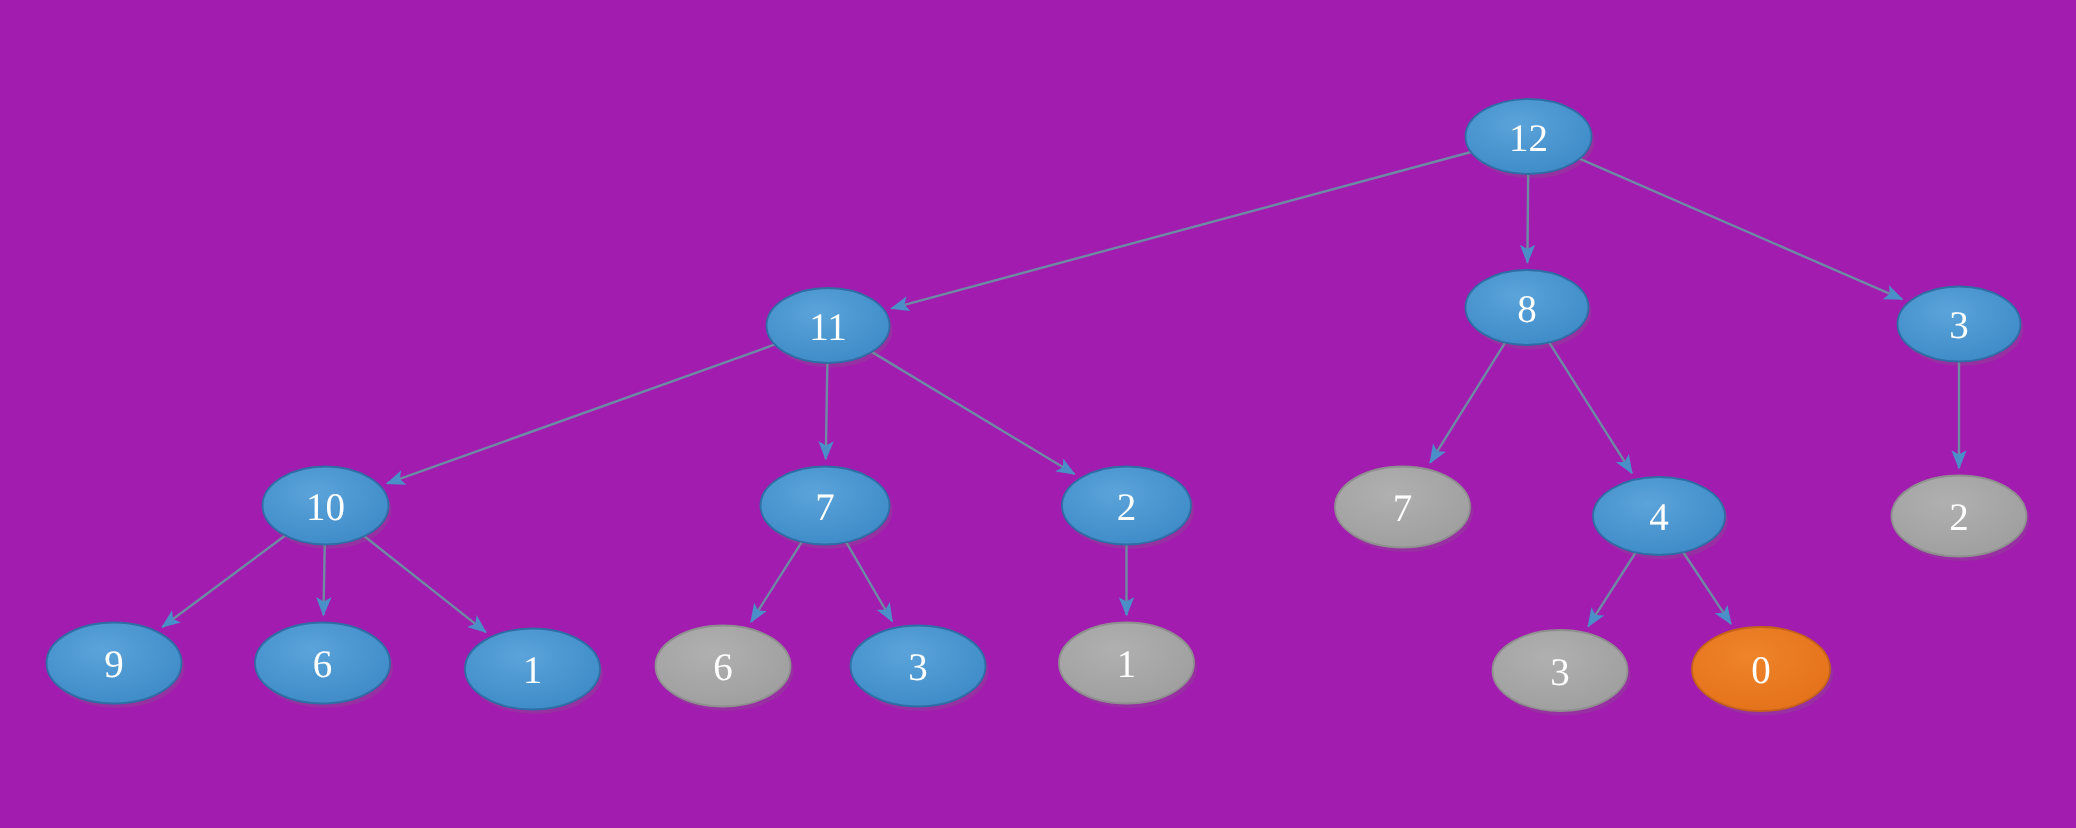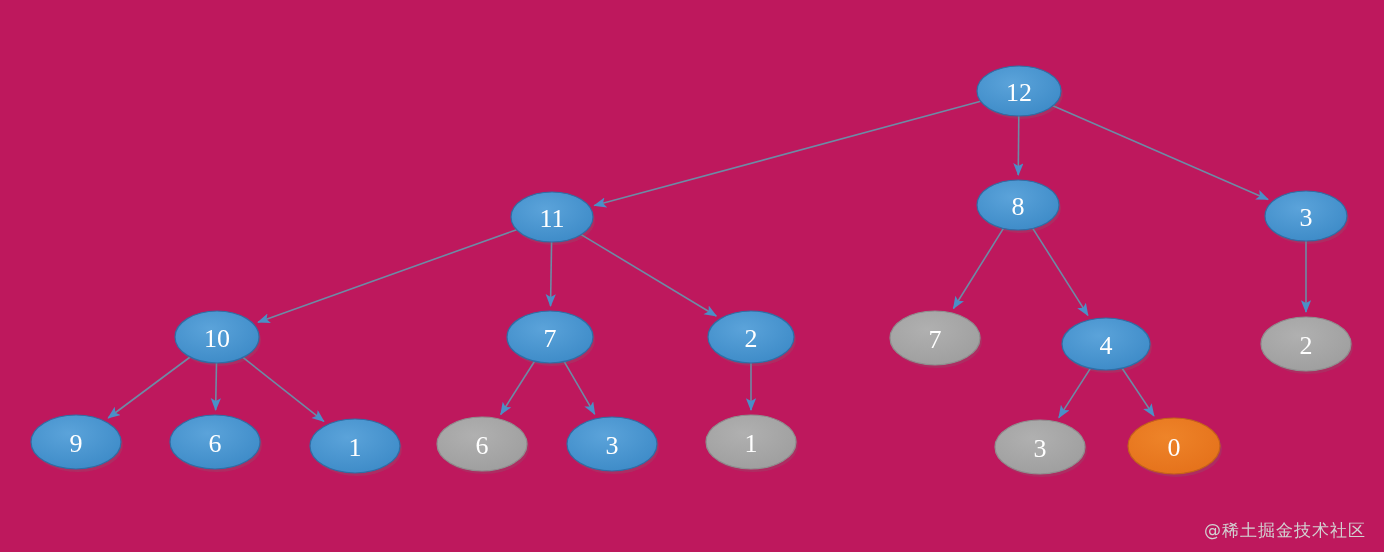--- a/index.html
+++ b/index.html
@@ -7,21 +7,21 @@
     padding: 0;
     background: #ffffff;
   }
   body {
     font-family: "Liberation Serif", serif;
   }
   #canvas {
     position: relative;
     width: 1384px;
     height: 552px;
-    background: #be185d;
+    background: #a21caf;
     overflow: hidden;
   }
   #tree-svg {
     position: absolute;
     left: 0;
     top: 0;
     width: 1384px;
     height: 552px;
     display: block;
   }
@@ -181,14 +181,13 @@
           <text x="1040" y="448" class="node-label" fill="#ffffff">3</text>
         </g>
         <g>
           <ellipse cx="1176" cy="449" rx="46" ry="28" fill="rgba(120,120,120,0.22)"></ellipse>
           <ellipse cx="1174" cy="446" rx="46" ry="28" fill="url(#orangeGrad)" stroke="#c4621a" class="node-ellipse"></ellipse>
           <text x="1174" y="447" class="node-label" fill="#ffffff">0</text>
         </g>
       </g>
   </svg>
 
-  <div class="watermark">@稀土掘金技术社区</div>
 </div>
 
 </body></html>

